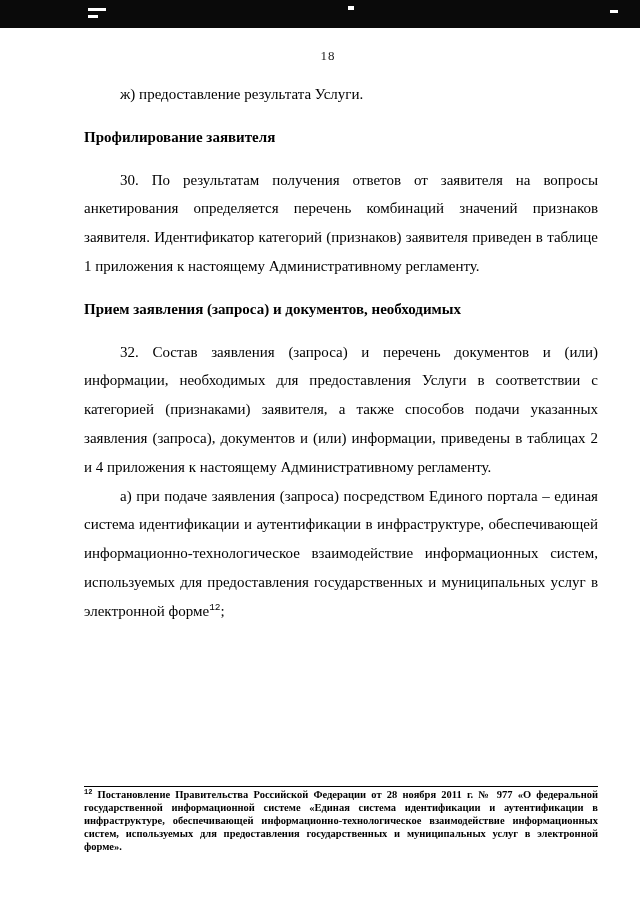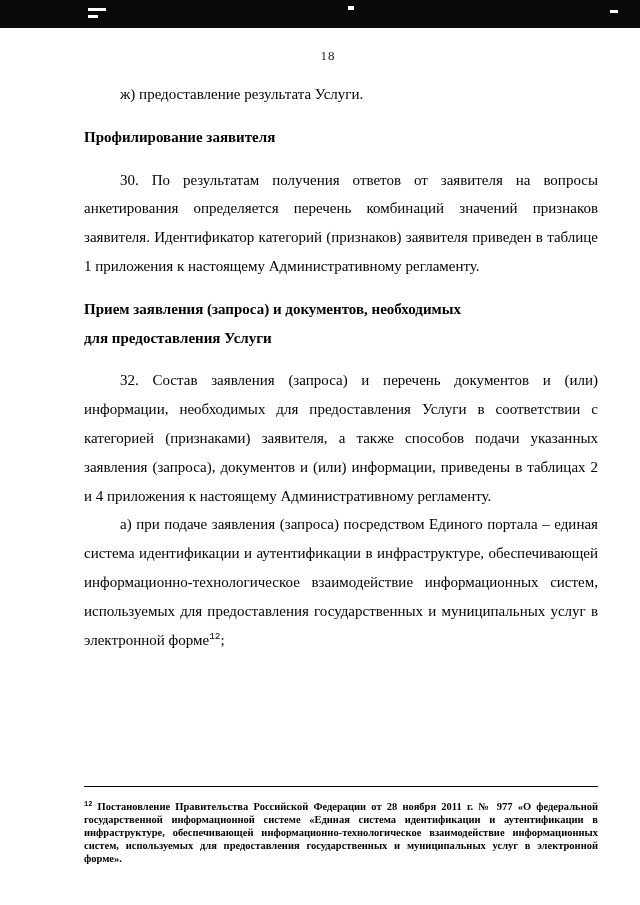--- a/index.html
+++ b/index.html
@@ -73,21 +73,21 @@
     line-height: 0;
     vertical-align: super;
     font-family: Liberation Mono, monospace;
   }
   .footnote {
     position: absolute;
     left: 84px;
     top: 786px;
     width: 514px;
     border-top: 1px solid #000000;
-    padding-top: 13px;
+    padding-top: 1px;
   }
   .footnote p {
     margin: 0;
     font-size: 10.5px;
     font-weight: bold;
     line-height: 13px;
     text-align: justify;
   }
   .footnote sup.fn-ref {
     font-size: 7px;
@@ -109,21 +109,21 @@
 
   <div class="text-block">
 
     <p class="para">ж) предоставление результата Услуги.</p>
 
     <h2 class="heading">Профилирование заявителя</h2>
 
     <p class="para">30. По результатам получения ответов от заявителя на вопросы анкетирования определяется перечень комбинаций значений признаков заявителя. Идентификатор категорий (признаков) заявителя приведен в таблице 1 приложения к настоящему Административному регламенту.</p>
 
 
-    <h2 class="heading"><span>Прием заявления (запроса) и документов, необходимых</span><br><span>для предоставления Услуги</span></h2>
+    <h2 class="heading"><span>Прием заявления (запроса) и документов, необходимых</span><br></h2>
 
     <p class="para">32. Состав заявления (запроса) и перечень документов и (или) информации, необходимых для предоставления Услуги в соответствии с категорией (признаками) заявителя, а также способов подачи указанных заявления (запроса), документов и (или) информации, приведены в таблицах 2 и 4 приложения к настоящему Административному регламенту.</p>
 
 
     <p class="para"><span>а) при подаче заявления (запроса) посредством Единого портала – единая система идентификации и аутентификации в инфраструктуре, обеспечивающей информационно-технологическое взаимодействие информационных систем, используемых для предоставления государственных и муниципальных услуг в электронной форме</span><sup class="fn-ref">12</sup><span>;</span></p>
 
   </div>
 
   <div class="footnote">
     <p><sup class="fn-ref">12</sup><span> Постановление Правительства Российской Федерации от 28 ноября 2011 г. № 977 «О федеральной государственной информационной системе «Единая система идентификации и аутентификации в инфраструктуре, обеспечивающей информационно-технологическое взаимодействие информационных систем, используемых для предоставления государственных и муниципальных услуг в электронной форме».</span></p>

